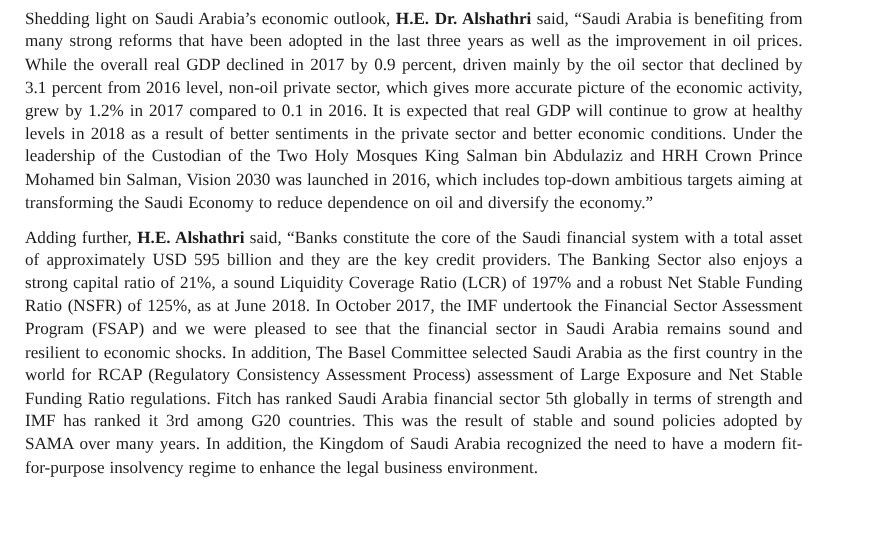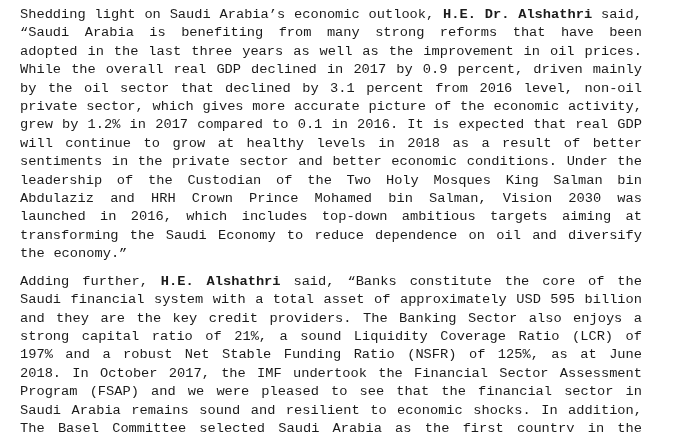--- a/index.html
+++ b/index.html
@@ -9,21 +9,21 @@
     height: 432px;
     background: #ffffff;
     overflow: hidden;
   }
   .page {
     box-sizing: border-box;
     width: 698px;
     height: 432px;
     padding: 6px 56px 0 20px;
     background: #ffffff;
-    font-family: Liberation Mono, monospace;
+    font-family: Liberation Serif, serif;
     font-size: 13.7px;
     line-height: 18.4px;
     color: #1b1b1b;
     text-align: justify;
   }
   .para {
     margin: 0 0 9px 0;
     word-spacing: 0.04em;
   }
   .para:last-child {

